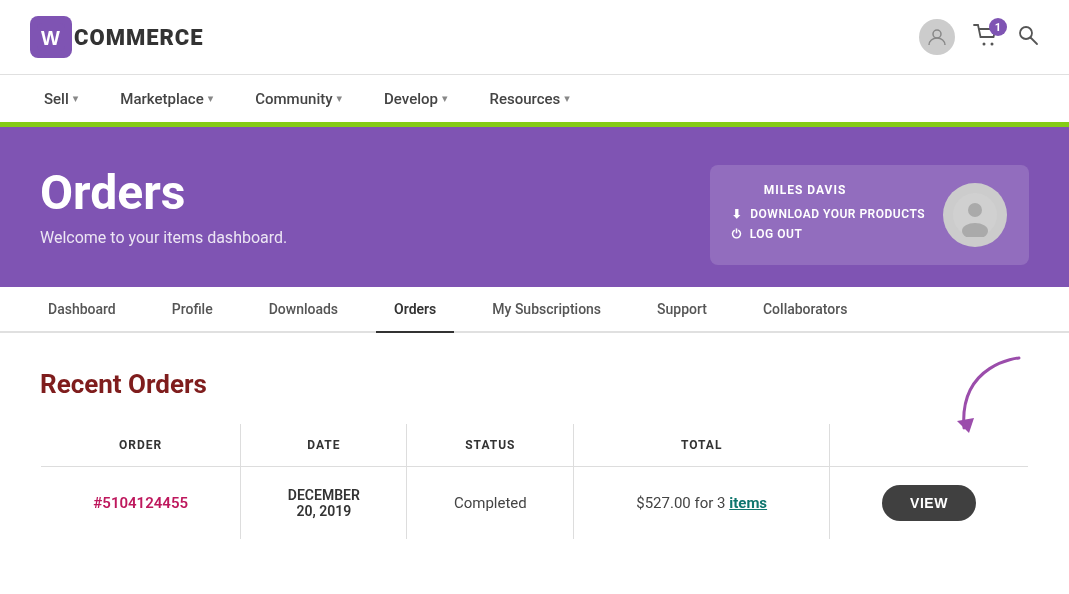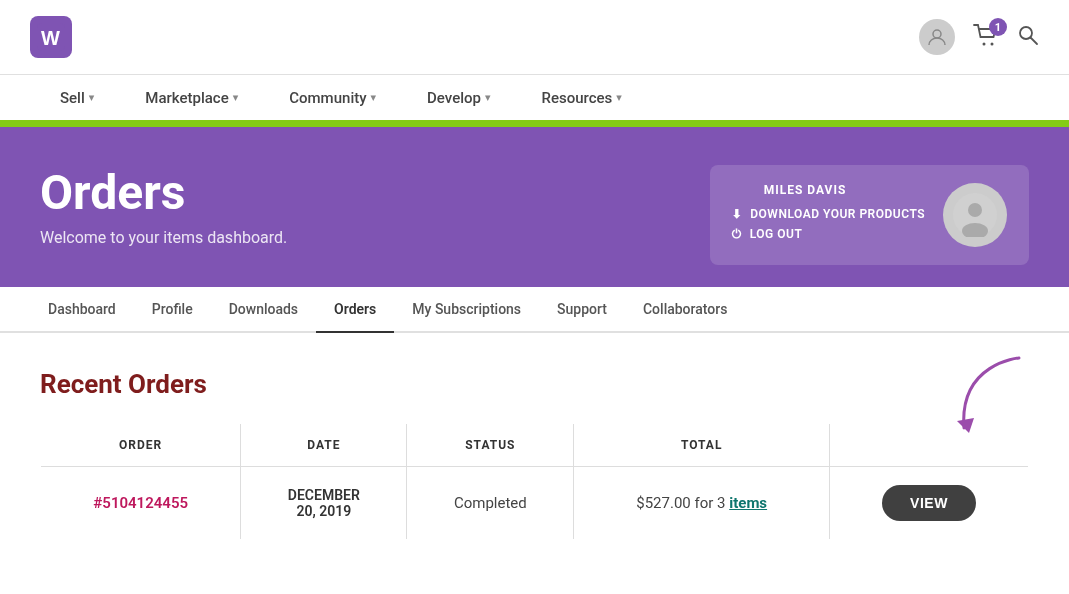--- a/index.html
+++ b/index.html
@@ -79,25 +79,25 @@
     .search-icon {
       font-size: 22px;
       color: #555;
       cursor: pointer;
     }
 
     
     .main-nav {
       display: flex;
       align-items: center;
-      padding: 0 46px;
+      padding: 0 30px;
       height: 52px;
       background: #fff;
-      border-bottom: 7px solid #84cc16;
-      gap: 23px;
+      border-bottom: 5px solid #84cc16;
+      gap: 14px;
     }
     .nav-item {
       display: flex;
       align-items: center;
       gap: 4px;
       padding: 6px 14px;
       font-size: 15px;
       color: #444;
       cursor: pointer;
       border-radius: 4px;
@@ -170,20 +170,21 @@
       color: #888;
       font-size: 32px;
     }
 
     
     .dash-tabs {
       background: #fff;
       border-bottom: 2px solid #e0e0e0;
       display: flex;
       padding: 0 30px;
+      gap: 20px;
     }
     .dash-tab {
       padding: 14px 18px;
       font-size: 14px;
       font-weight: 500;
       color: #555;
       cursor: pointer;
       border-bottom: 2px solid transparent;
       margin-bottom: -2px;
     }
@@ -273,20 +274,21 @@
 <body>
 
 <header class="site-header">
   <div class="logo-wrap">
     <div class="logo-bubble">
       <svg width="28" height="28" viewBox="0 0 28 28" fill="none">
         <rect width="28" height="28" rx="5" fill="#7f54b3"></rect>
         <text x="4" y="22" font-size="20" font-weight="900" fill="white" font-family="Arial">W</text>
       </svg>
     </div>
+    <span class="logo-text">COMMERCE</span>
   </div>
   <div class="header-icons">
     <div class="avatar-icon">
       <svg width="24" height="24" viewBox="0 0 24 24" fill="none">
         <circle cx="12" cy="9" r="4" stroke="#888" stroke-width="1.5"></circle>
         <path d="M4 20c0-4 3.6-7 8-7s8 3 8 7" stroke="#888" stroke-width="1.5" fill="none"></path>
       </svg>
     </div>
     <div class="cart-wrap">
       <svg width="26" height="22" viewBox="0 0 26 22" fill="none">

